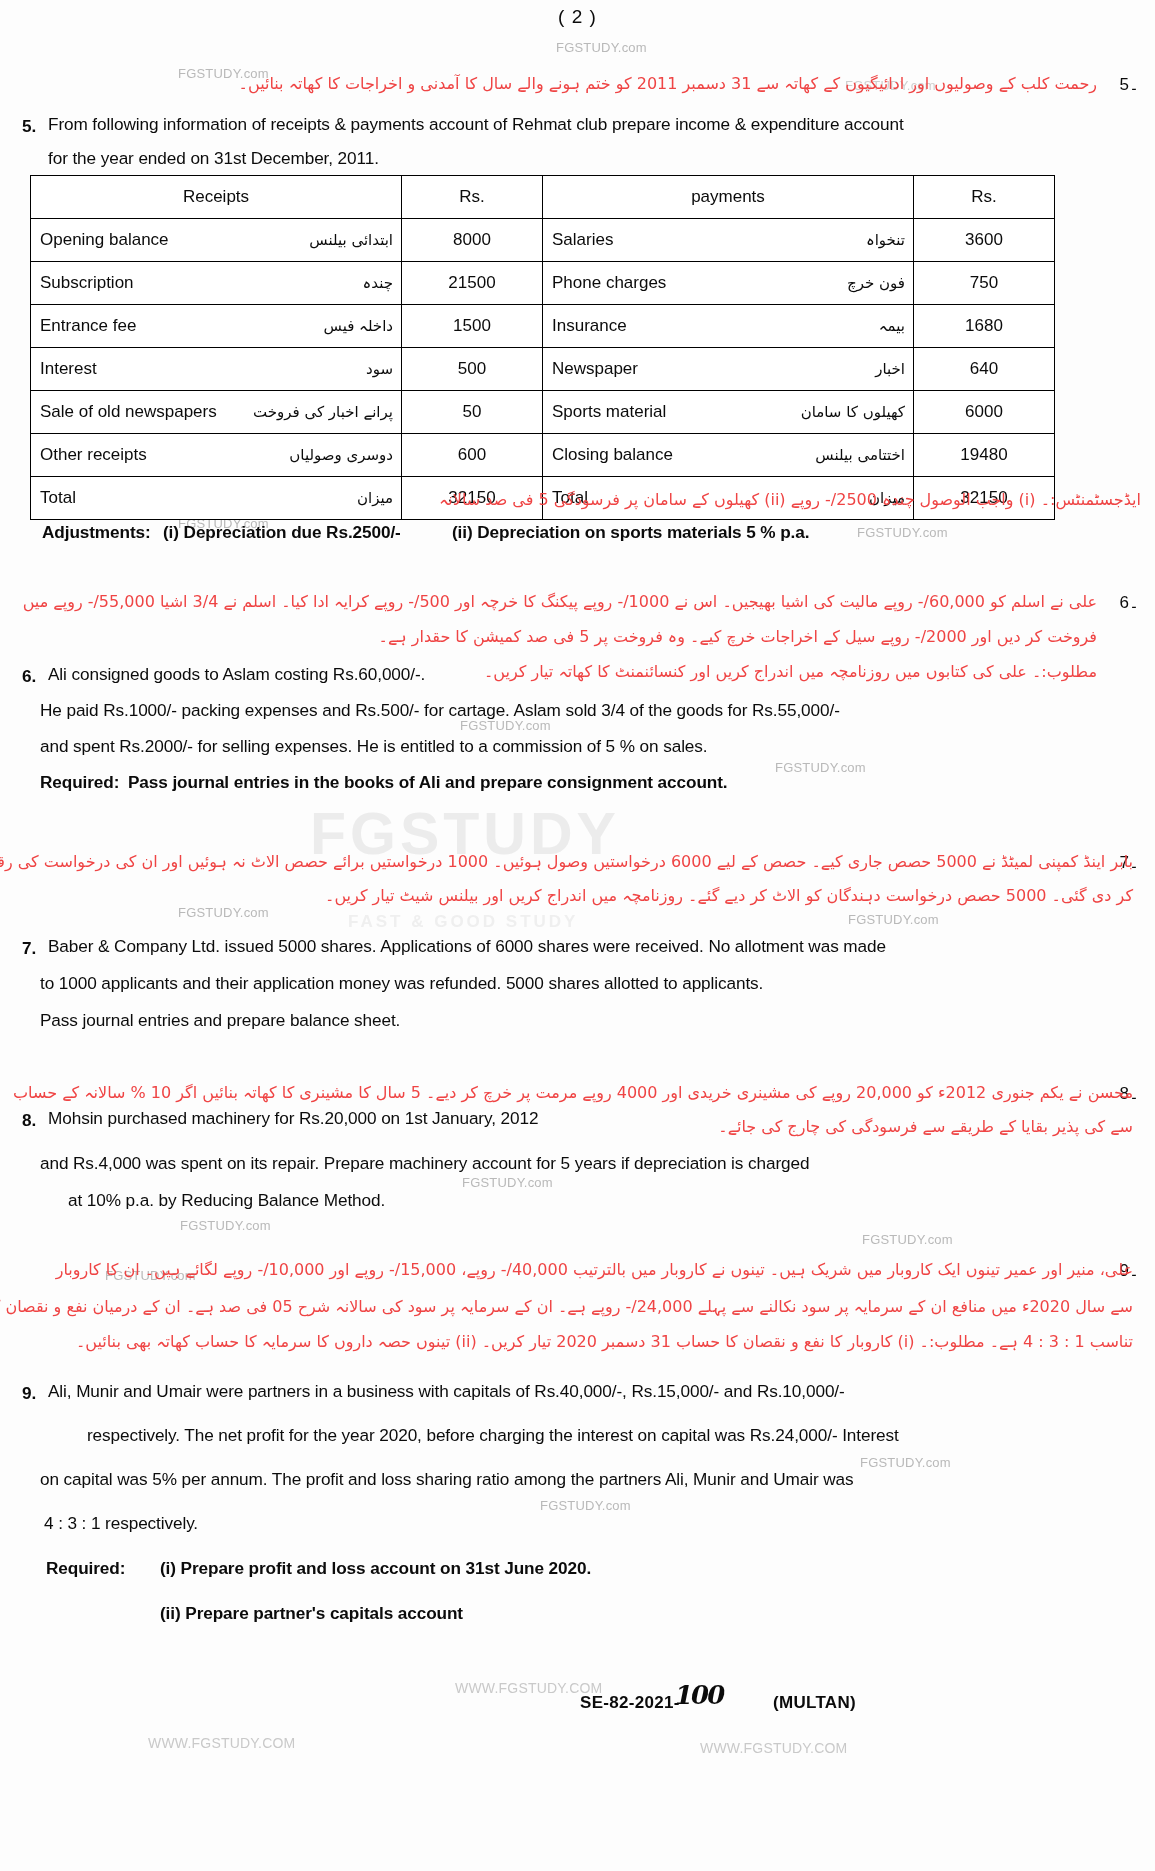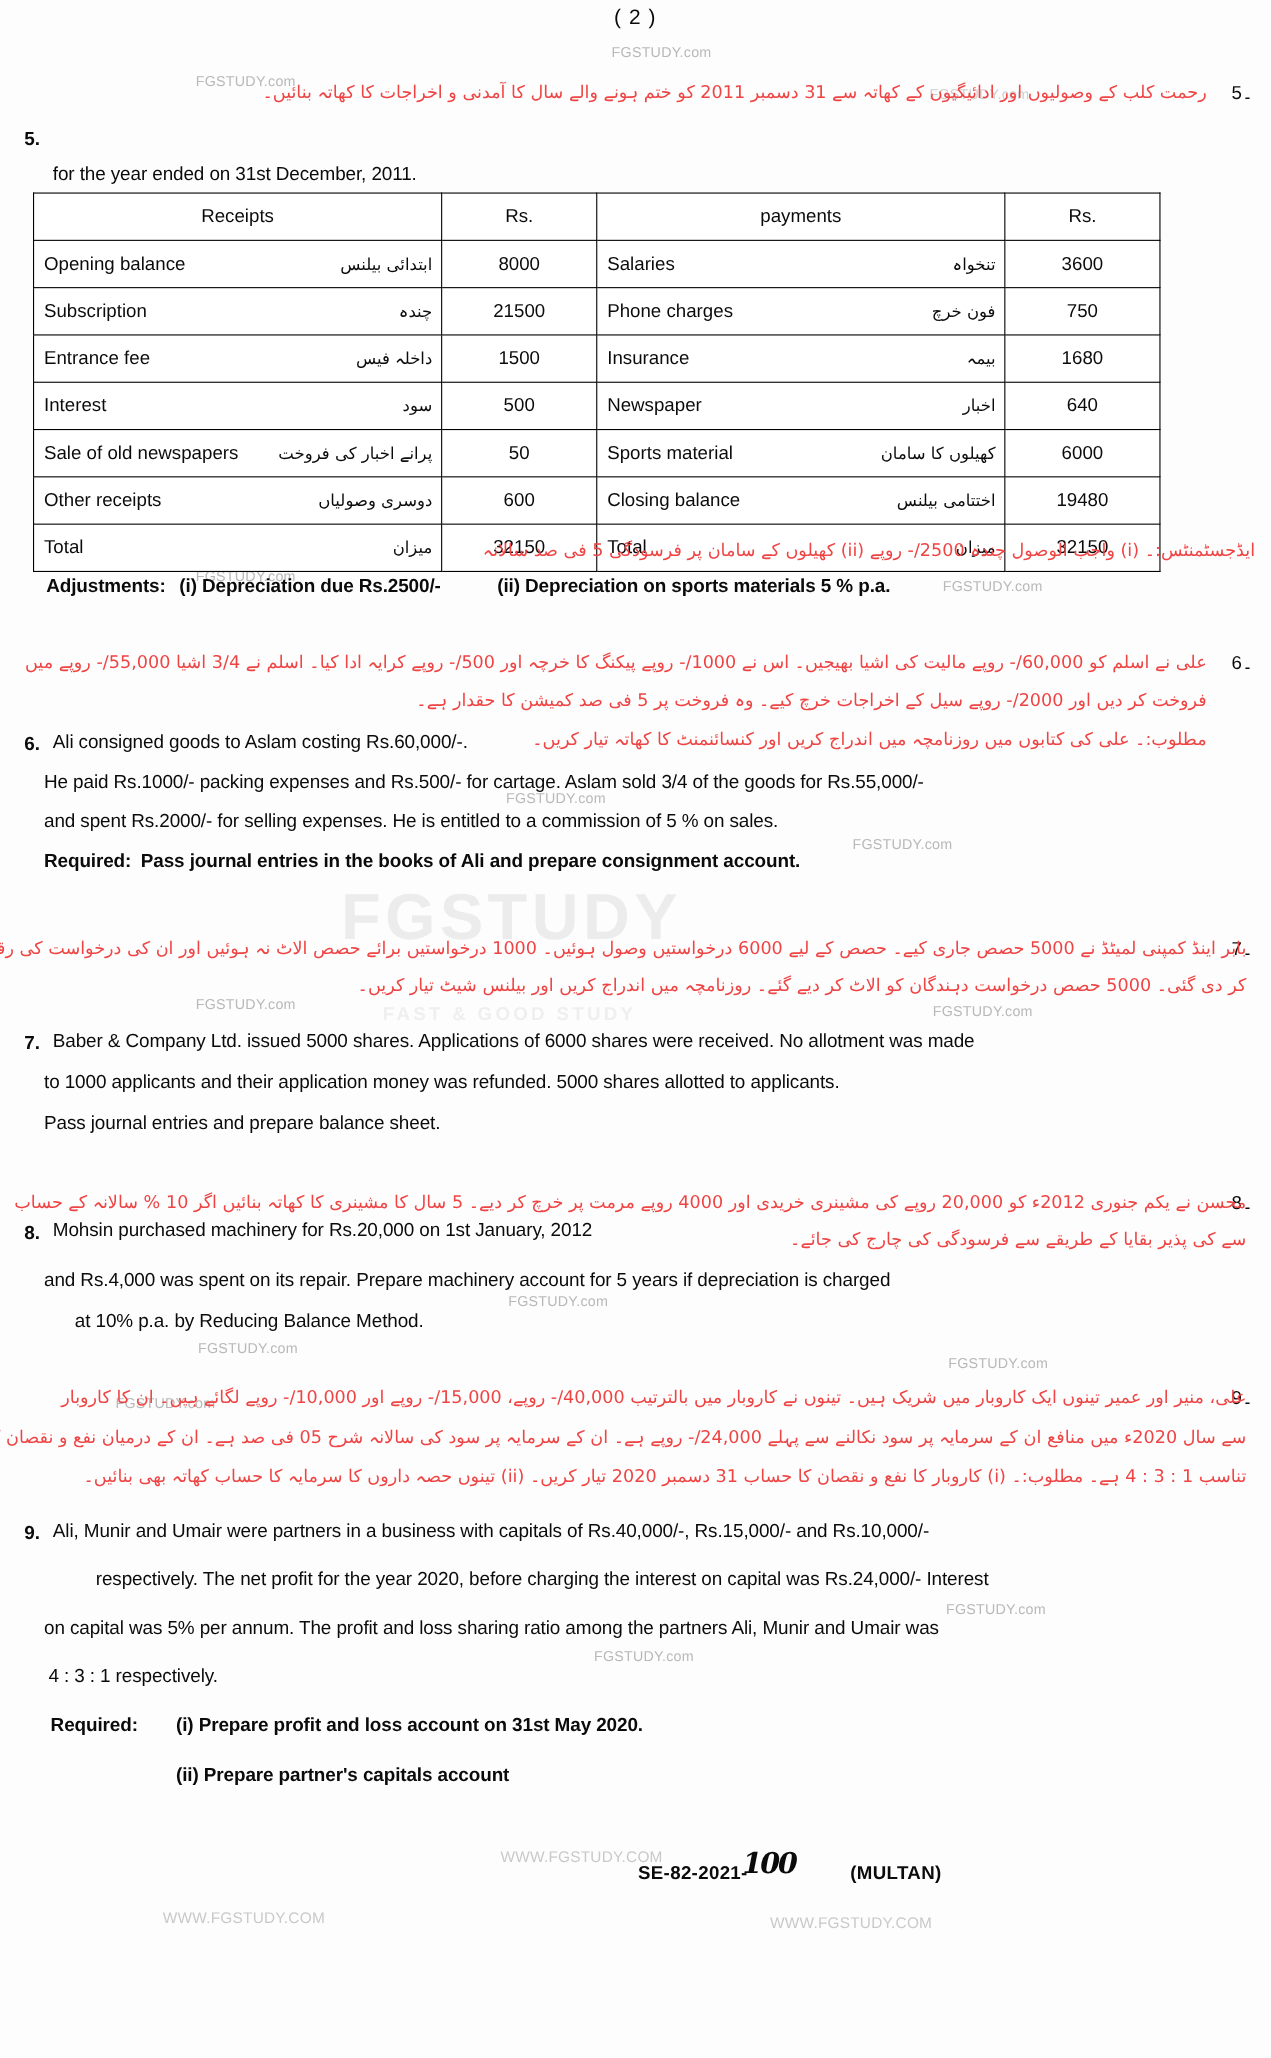--- a/index.html
+++ b/index.html
@@ -184,20 +184,21 @@
   <div class="wm wm-md" style="top:1680px; left:455px; color:#c9c9c9;">WWW.FGSTUDY.COM</div>
   <div class="wm wm-md" style="top:1735px; left:148px; color:#c9c9c9;">WWW.FGSTUDY.COM</div>
   <div class="wm wm-md" style="top:1740px; left:700px; color:#c9c9c9;">WWW.FGSTUDY.COM</div>
   <div class="wm wm-big" style="top:800px; left:310px;">FGSTUDY</div>
   <div class="wm wm-sub" style="top:912px; left:348px;">FAST &amp; GOOD STUDY</div>
 
   <div class="qnum-ur" style="top:74px;">5۔</div>
   <div class="urdu-line" style="top:72px;">رحمت کلب کے وصولیوں اور ادائیگیوں کے کھاتہ سے 31 دسمبر 2011 کو ختم ہونے والے سال کا آمدنی و اخراجات کا کھاتہ بنائیں۔</div>
 
   <div class="qnum-en" style="top:116px;">5.</div>
+  <div class="blk en" style="top:116px; left:48px;">From following information of receipts &amp; payments account of Rehmat club prepare income &amp; expenditure account</div>
   <div class="blk en" style="top:150px; left:48px;">for the year ended on 31st December, 2011.</div>
 
   <table class="acct" style="top:175px; left:30px;">
     <thead>
       <tr>
         <th class="c-desc hdr">Receipts</th>
         <th class="c-amt hdr">Rs.</th>
         <th class="c-desc hdr">payments</th>
         <th class="c-amt hdr">Rs.</th>
       </tr>
@@ -359,20 +360,20 @@
   <div class="urdu-line" style="top:1295px; right:22px;">سے سال 2020ء میں منافع ان کے سرمایہ پر سود نکالنے سے پہلے 24,000/- روپے ہے۔  ان کے سرمایہ پر سود کی سالانہ شرح 05 فی صد ہے۔  ان کے درمیان نفع و نقصان کا</div>
   <div class="urdu-line" style="top:1330px; right:22px;">تناسب 1 : 3 : 4 ہے۔ مطلوب:۔  (i)  کاروبار کا نفع و نقصان کا حساب 31 دسمبر 2020 تیار کریں۔     (ii)  تینوں حصہ داروں کا سرمایہ کا حساب کھاتہ بھی بنائیں۔</div>
 
   <div class="qnum-en" style="top:1383px;">9.</div>
   <div class="blk en" style="top:1383px; left:48px;">Ali, Munir and Umair were partners in a business with capitals of Rs.40,000/-, Rs.15,000/- and Rs.10,000/-</div>
   <div class="blk en" style="top:1427px; left:40px;margin-left:47px;">respectively.  The net profit for the year 2020, before charging the interest on capital was Rs.24,000/- Interest</div>
   <div class="blk en" style="top:1471px; left:40px;">on capital was 5% per annum.  The profit and loss sharing ratio among the partners Ali, Munir and Umair was</div>
   <div class="blk en" style="top:1515px; left:44px;">4 : 3 : 1 respectively.</div>
 
   <div class="blk en bold" style="top:1560px; left:46px;">Required:</div>
-  <div class="blk en bold" style="top:1560px; left:160px;">(i) Prepare profit and loss account on 31st May 2020.</div>
+  <div class="blk en bold" style="top:1560px; left:160px;">(i) Prepare profit and loss account on 31st June 2020.</div>
   <div class="blk en bold" style="top:1605px; left:160px;">(ii) Prepare partner's capitals account</div>
 
   <div class="footer-code" style="top:1693px; left:580px;">SE-82-2021-</div>
   <div class="footer-code handwritten" style="top:1680px; left:675px;">100</div>
   <div class="footer-code" style="top:1693px; left:773px;">(MULTAN)</div>
 
 </div>
 
 </body></html>

